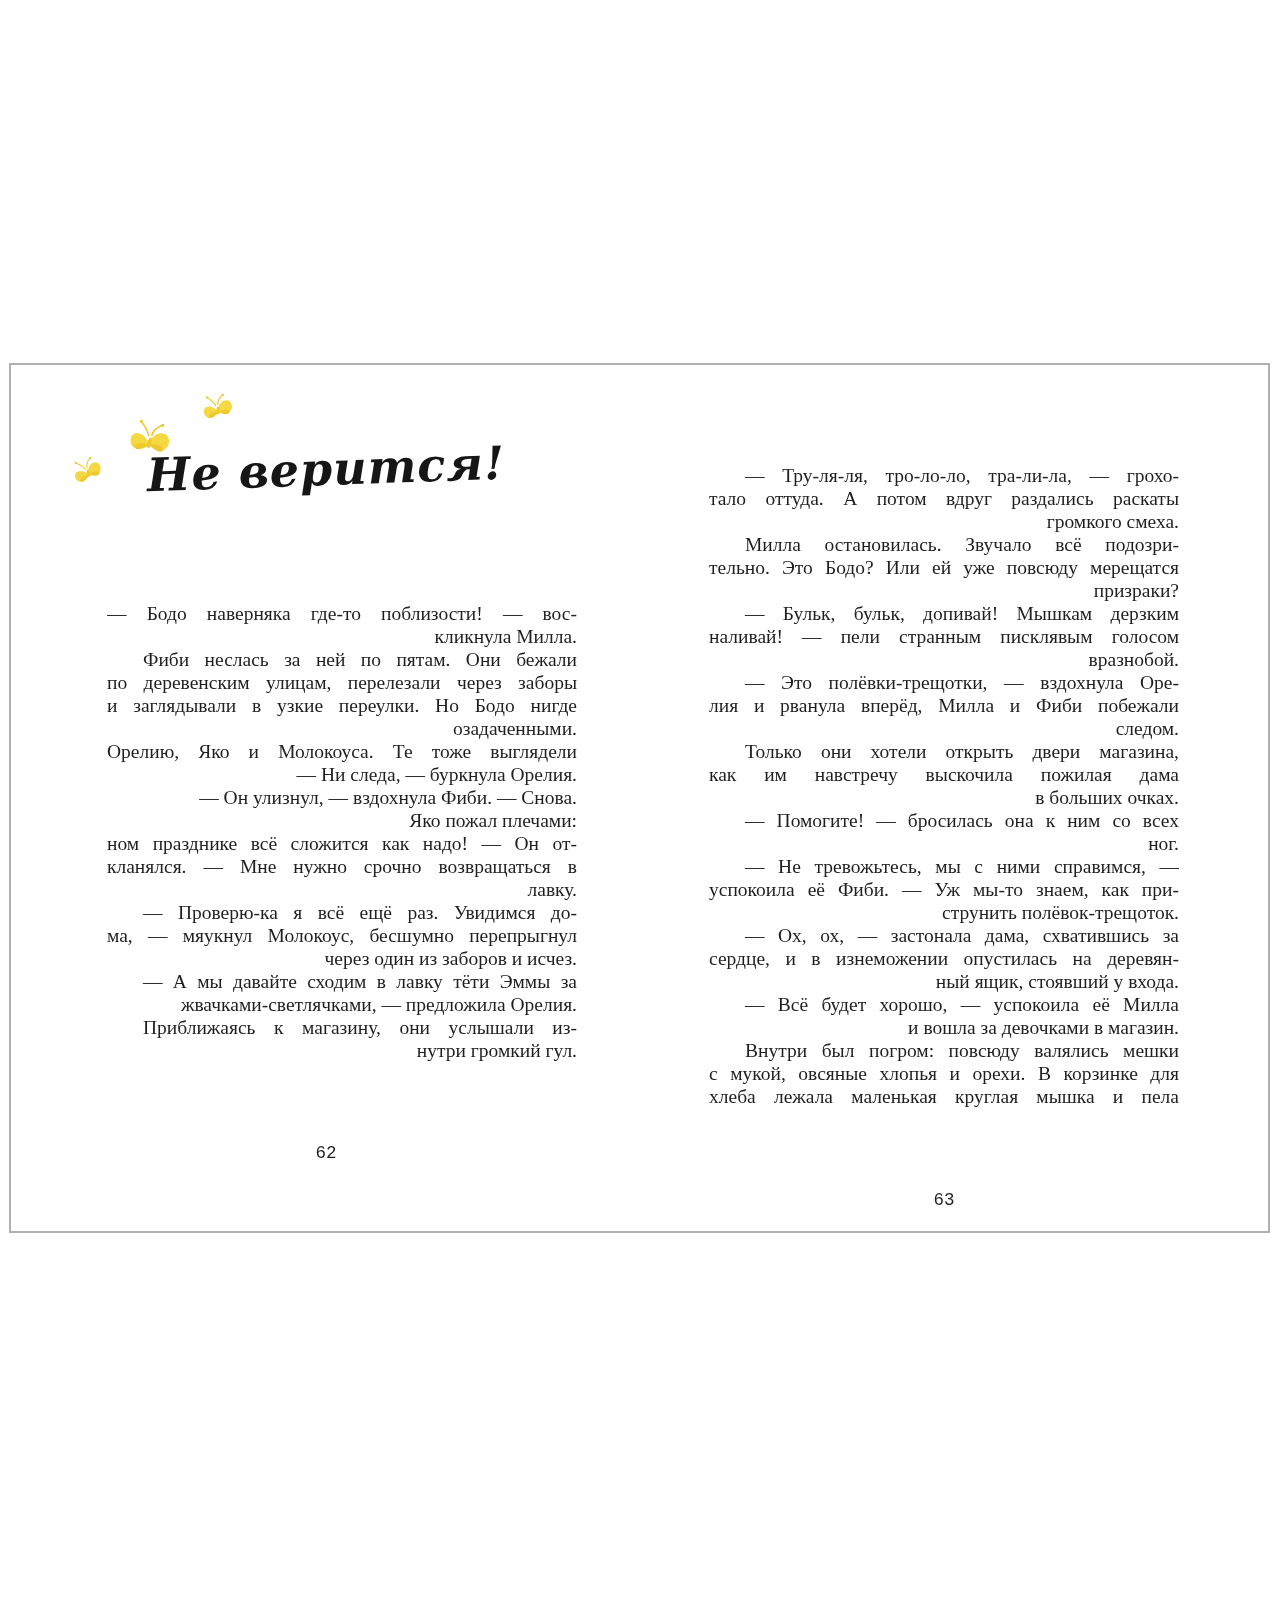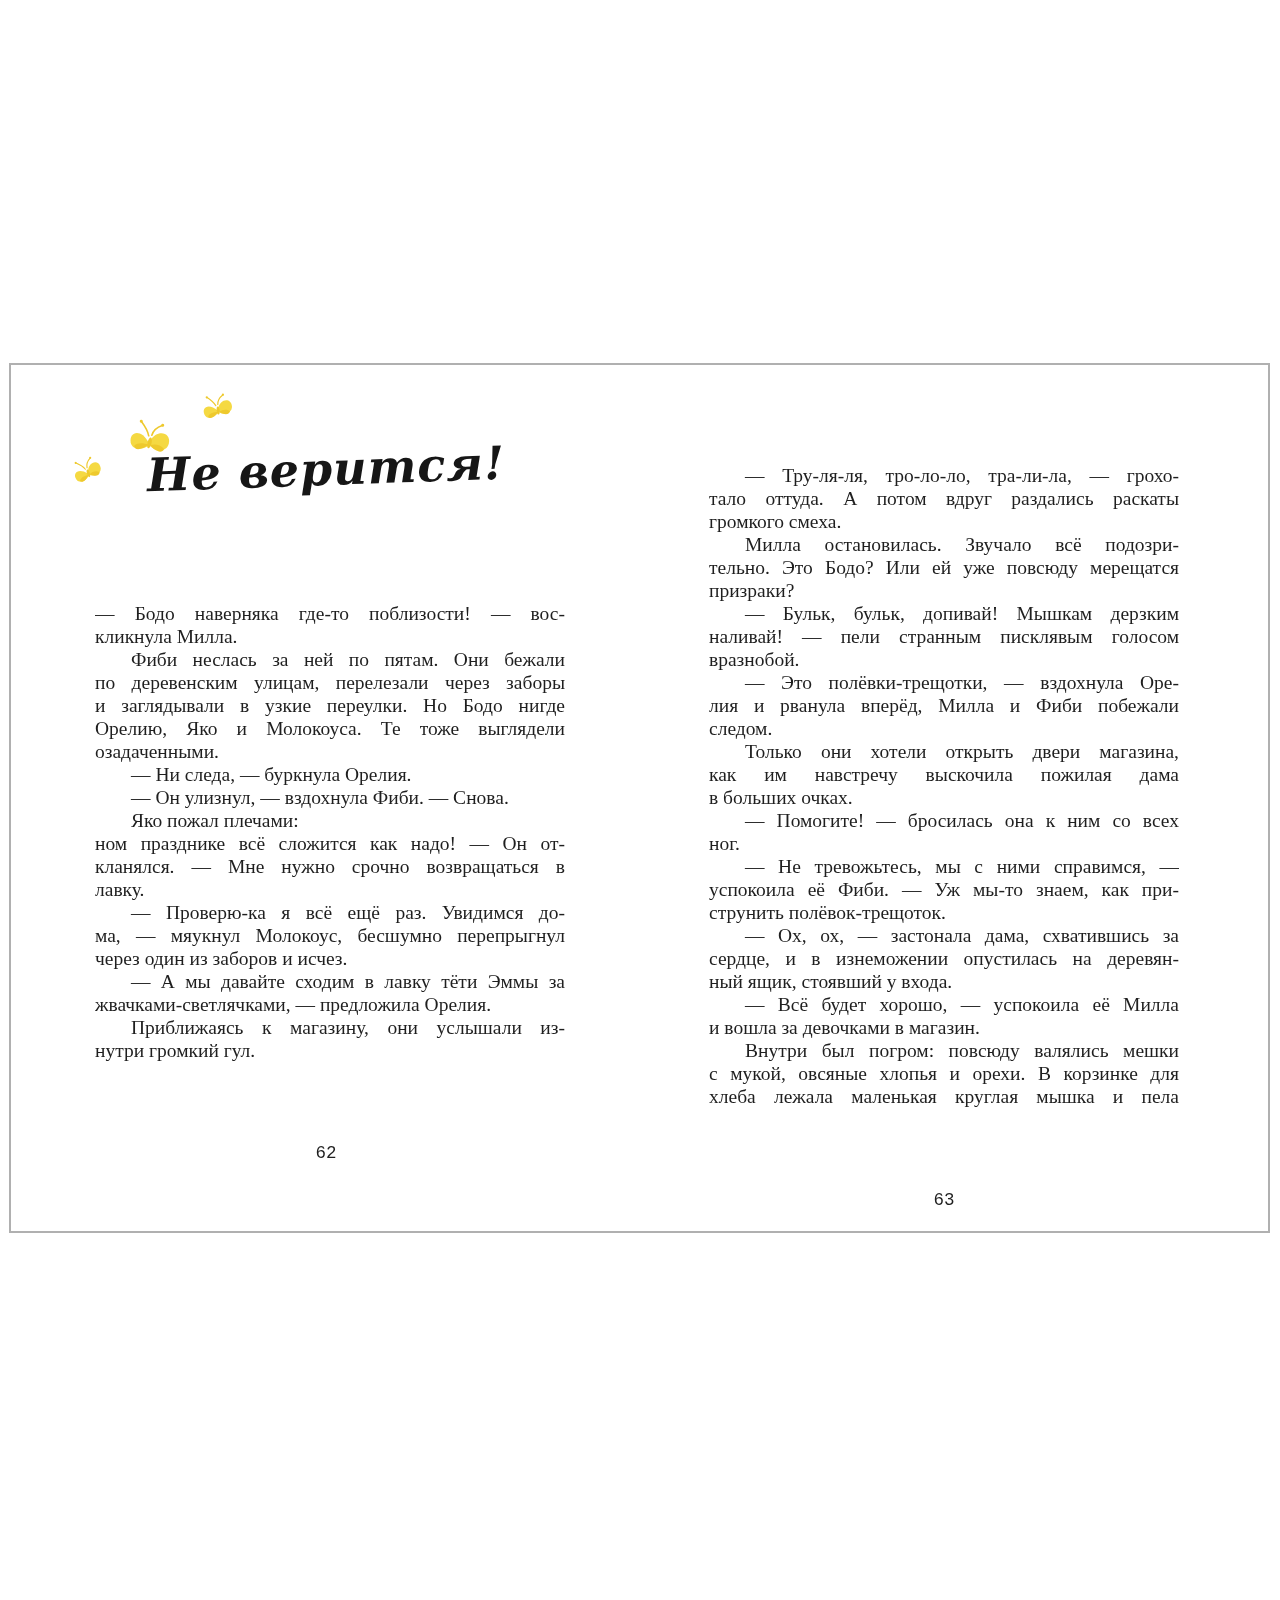--- a/index.html
+++ b/index.html
@@ -29,27 +29,27 @@
     letter-spacing: 1px;
     color: var(--title-color, #161616);
     transform: rotate(-2deg);
   }
   .text-col {
     position: absolute;
     width: 470px;
     color: var(--text-color, #1f1f1f);
     font-size: 19.5px;
   }
-  .col-left  { left: 84px;  top: 237px; }
+  .col-left  { left: 96px;  top: 237px; }
   .col-right { left: 698px; top: 99px;  }
   .line {
     height: 23px;
     line-height: 23px;
     overflow: hidden;
-    text-align: left;
+    text-align: right;
     white-space: normal;
   }
   .line.just { text-align: justify; text-align-last: justify; }
   .line.ind  { text-indent: 36px; }
   .page-number {
     position: absolute;
     top: 778px;
     width: 470px;
     text-align: center;
     font-size: 17.5px;
@@ -97,22 +97,22 @@
       </svg>
 
     <h1 class="chapter-title">Не верится!</h1>
 
     <div class="text-col col-left">
         <div class="line just">— Бодо наверняка где-то поблизости! — вос-</div>
         <div class="line">кликнула Милла.</div>
         <div class="line ind just">Фиби неслась за ней по пятам. Они бежали</div>
         <div class="line just">по деревенским улицам, перелезали через заборы</div>
         <div class="line just">и заглядывали в узкие переулки. Но Бодо нигде</div>
+        <div class="line">озадаченными.</div>
         <div class="line just">Орелию, Яко и Молокоуса. Те тоже выглядели</div>
-        <div class="line">озадаченными.</div>
         <div class="line ind">— Ни следа, — буркнула Орелия.</div>
         <div class="line ind">— Он улизнул, — вздохнула Фиби. — Снова.</div>
         <div class="line ind">Яко пожал плечами:</div>
         <div class="line just">ном празднике всё сложится как надо! — Он от-</div>
         <div class="line just">кланялся. — Мне нужно срочно возвращаться в</div>
         <div class="line">лавку.</div>
         <div class="line ind just">— Проверю-ка я всё ещё раз. Увидимся до-</div>
         <div class="line just">ма, — мяукнул Молокоус, бесшумно перепрыгнул</div>
         <div class="line">через один из заборов и исчез.</div>
         <div class="line ind just">— А мы давайте сходим в лавку тёти Эммы за</div>

